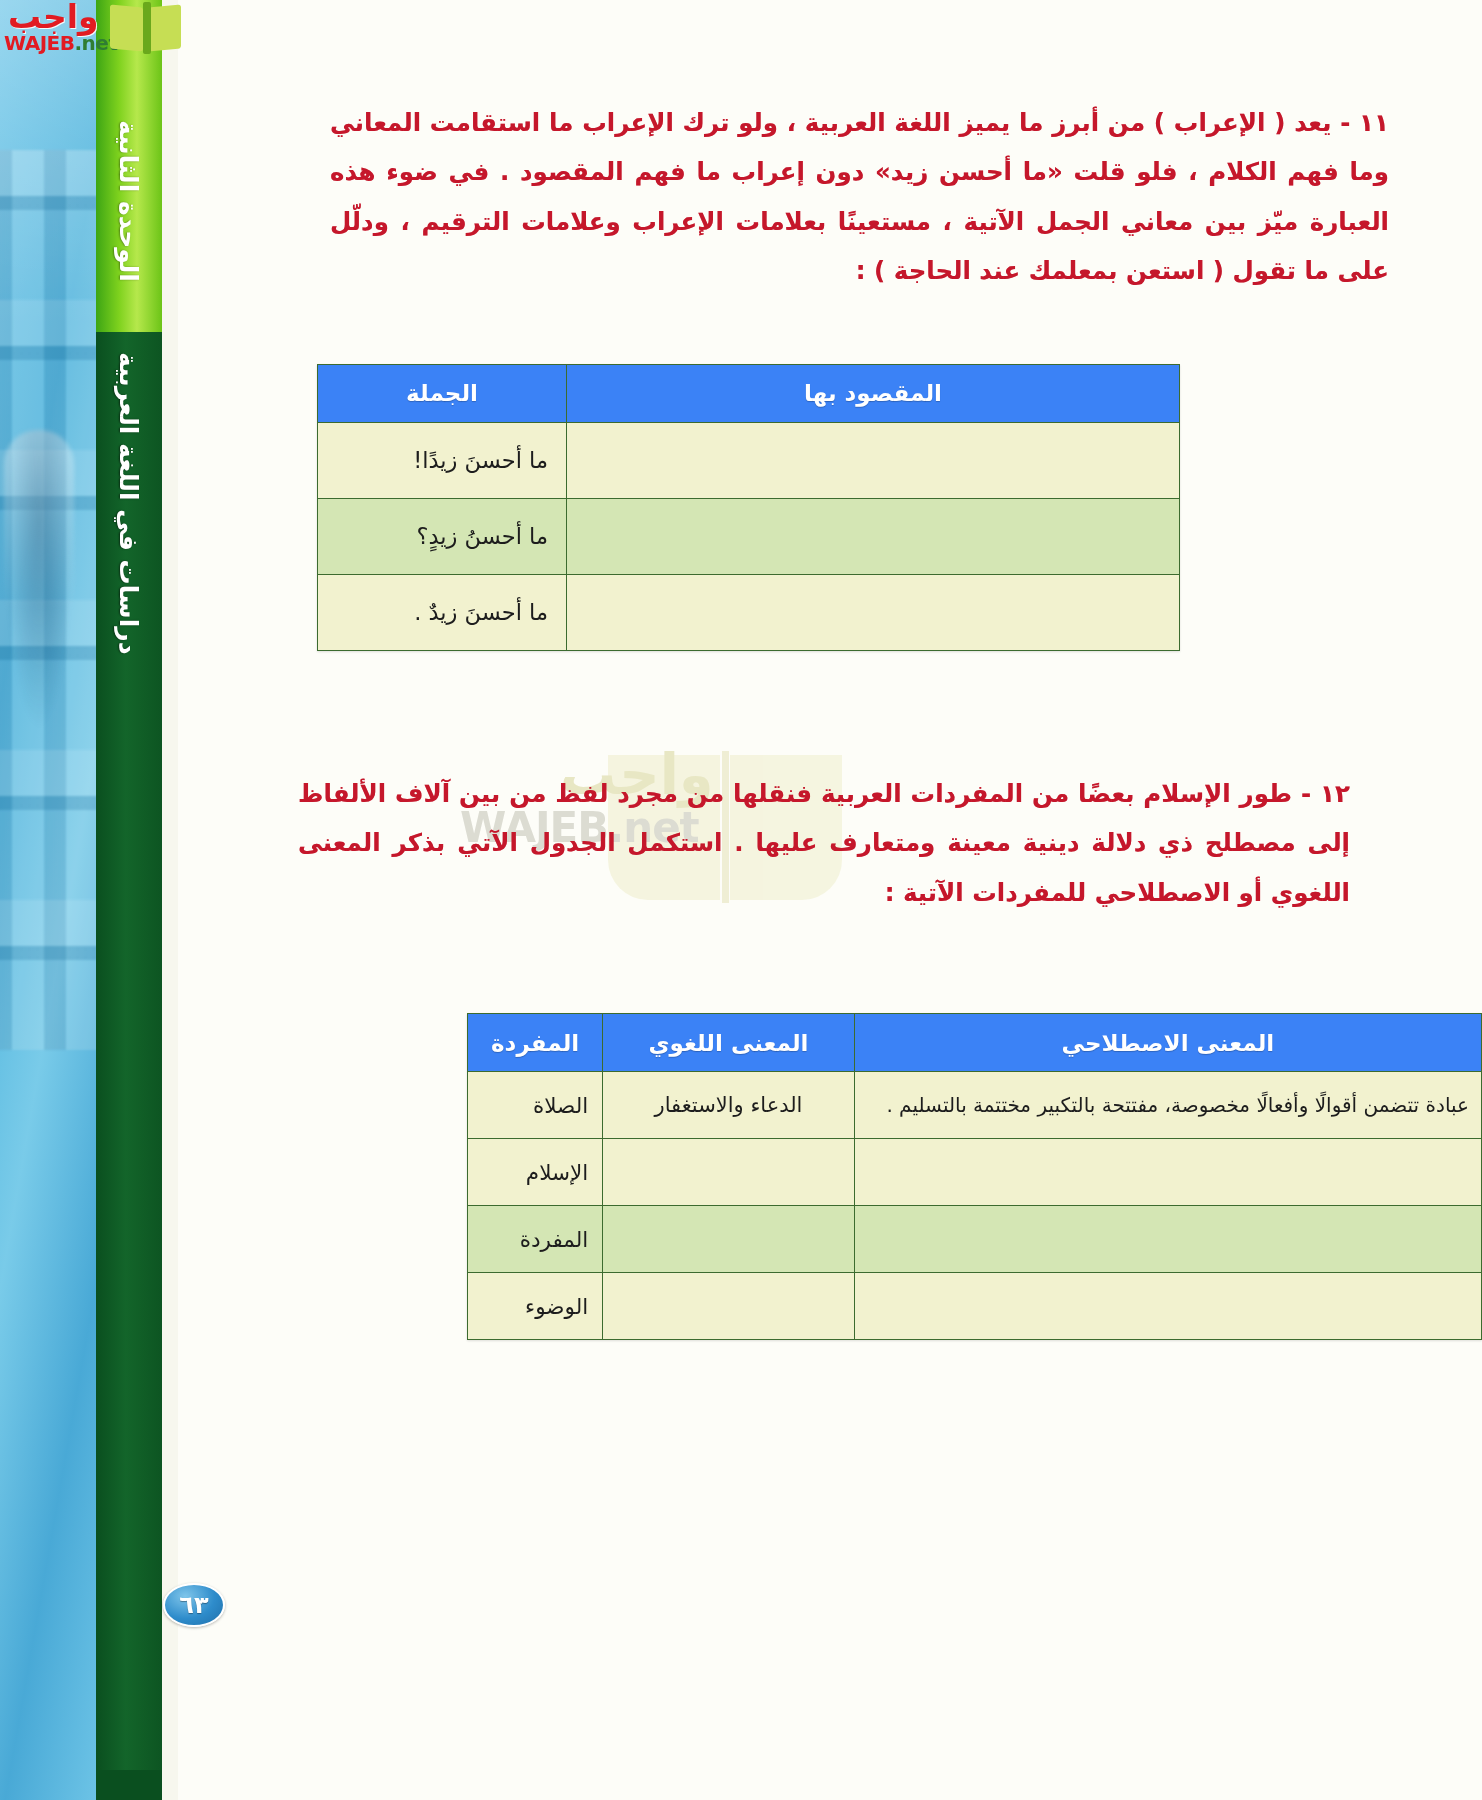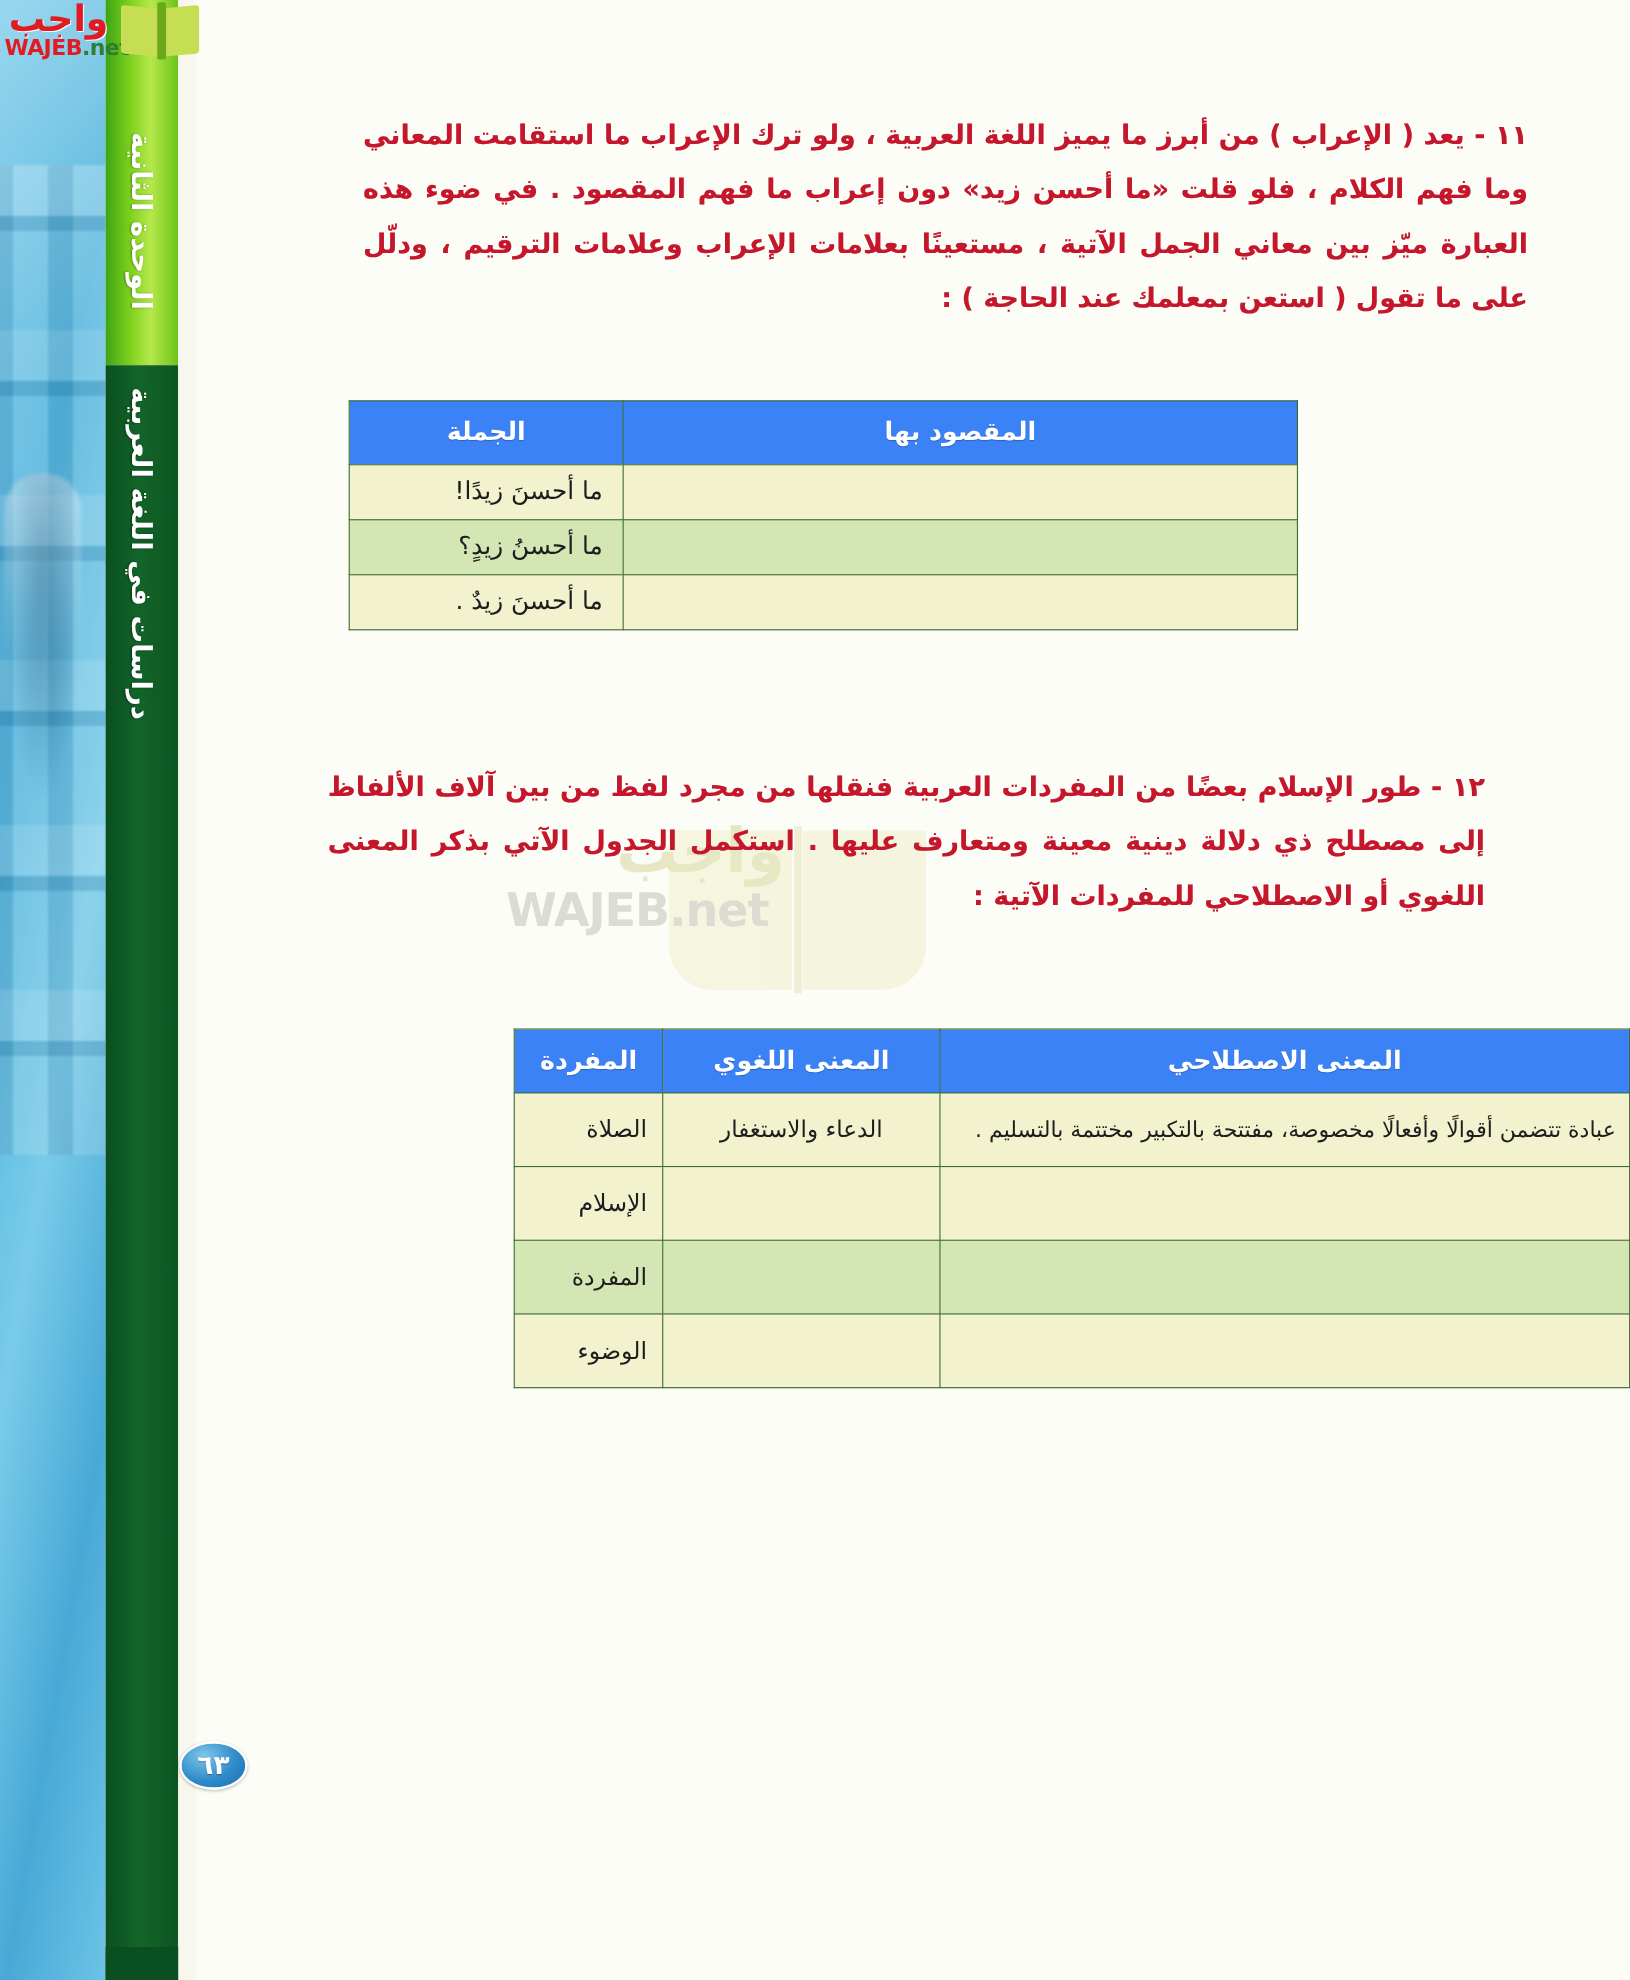--- a/index.html
+++ b/index.html
@@ -251,21 +251,21 @@
   tr.odd td  { background: #f2f2cf; }
   tr.even td { background: #d4e6b4; }
 
   
   #table1 {
     width: 862px;
     margin-right: 302px;
   }
   #table1 col.c-meaning  { width: 613px; }
   #table1 col.c-sentence { width: 249px; }
-  #table1 tbody td       { height: 50px; }
+  #table1 tbody td       { height: 76px; }
   #table1 td.cell-sentence { text-align: right; padding-right: 18px; font-size: 22.5px; }
   #table1 td.cell-meaning  { text-align: right; }
 
   
   #table2 {
     width: 1015px;
     margin-right: 0px;
     margin-left: 132px;
   }
   #table2 col.c-term  { width: 566px; }

